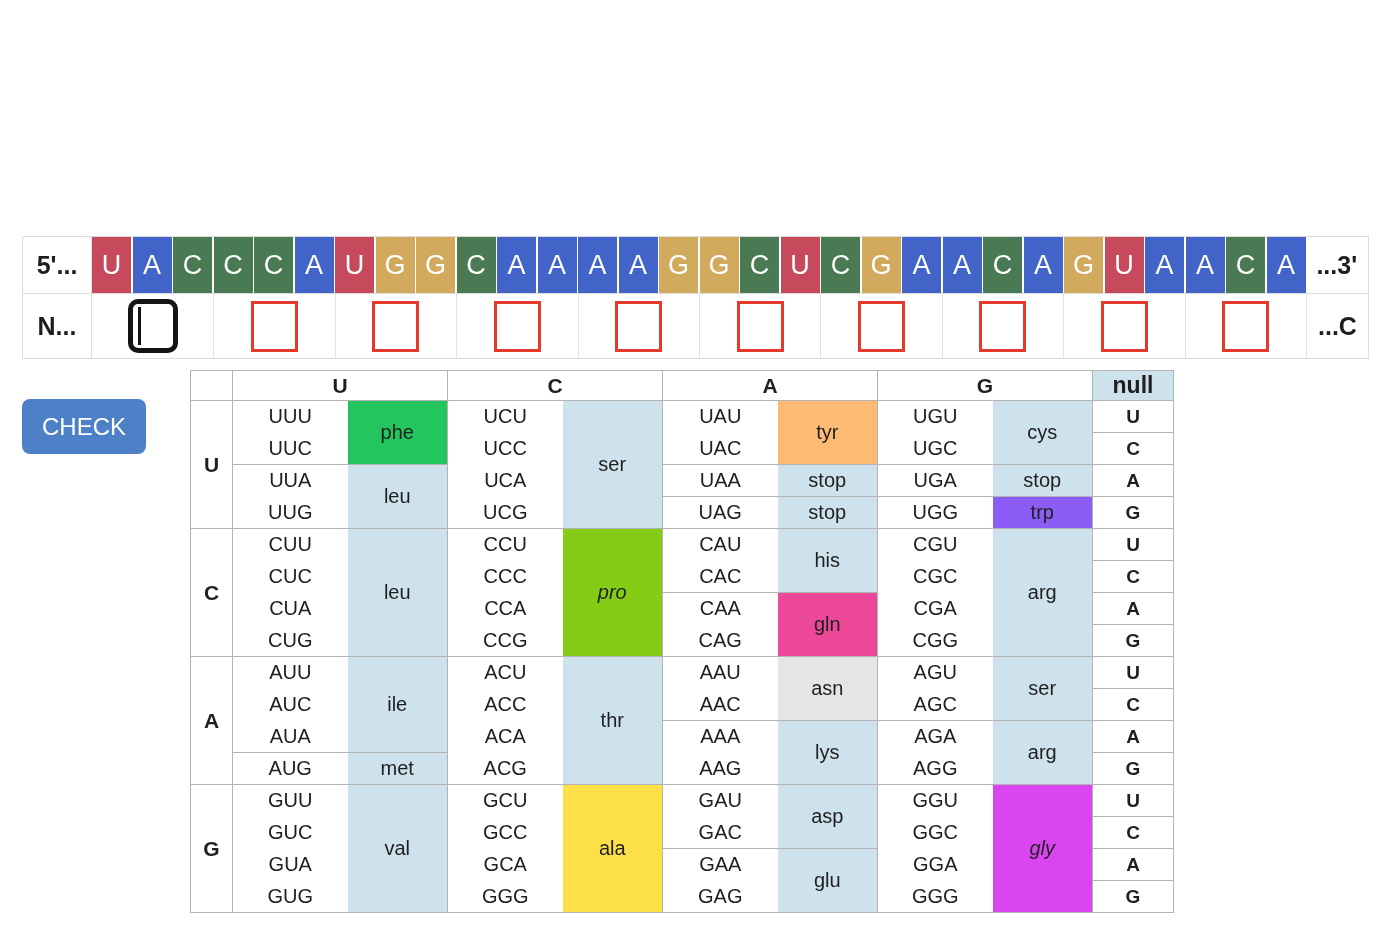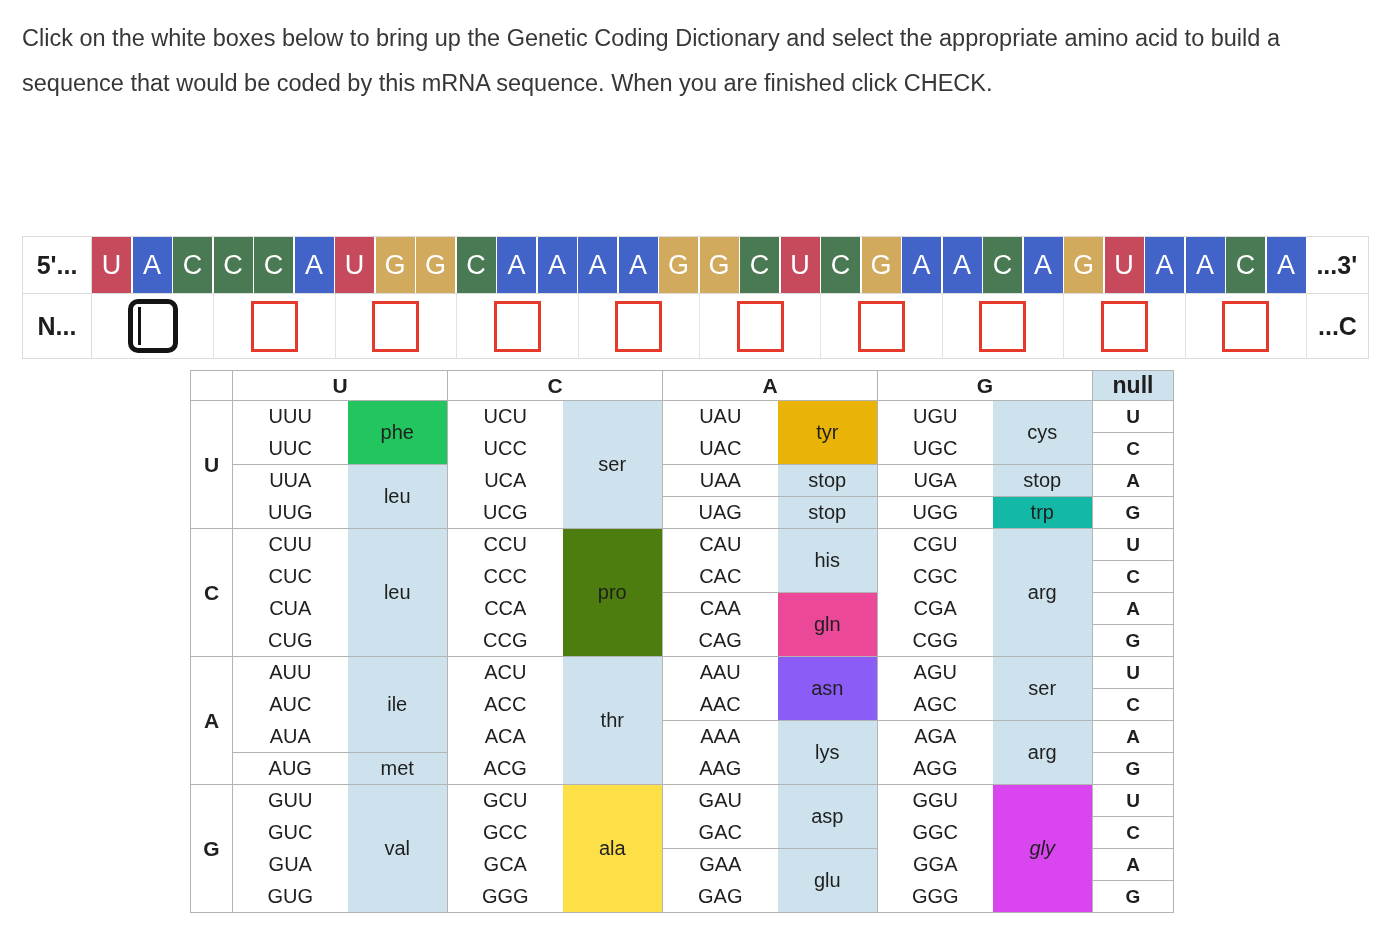--- a/index.html
+++ b/index.html
@@ -50,21 +50,20 @@
   .ct td.codon.sub { border-top:1px solid #b3b3b3; }
   .ct td.amino { border-top:1px solid #b3b3b3; }
   .ct td.base3 { font-weight:bold; font-size:19px; border-left:1px solid #b3b3b3; border-top:1px solid #b3b3b3; background:#fff; }
 </style>
 </head>
 <body>
 
 <div class="page">
 
   <div class="instructions">
-    <p>Click on the white boxes below to bring up the Genetic Coding Dictionary and select the appropriate amino acid to build a sequence that would be coded by this mRNA sequence. When you are finished click CHECK.</p>
   </div>
 
   <div class="strip">
     <div class="strip-row1">
       <div class="plabel">5'...</div>
       <div class="tiles">
           <div class="tile" style="background: rgb(198, 74, 92);">U</div>
           <div class="tile" style="background: rgb(66, 99, 200);">A</div>
           <div class="tile" style="background: rgb(74, 122, 84);">C</div>
           <div class="tile" style="background: rgb(74, 122, 84);">C</div>
@@ -128,20 +127,21 @@
             <div class="slot" style="border-color: rgb(229, 57, 44);"></div>
           </div>
           <div class="codon-cell">
             <div class="slot" style="border-color: rgb(229, 57, 44);"></div>
           </div>
         </div>
       <div class="clabel-right">...C</div>
     </div>
   </div>
 
+  <button class="check-btn" style="background: rgb(77, 128, 198);">CHECK</button>
 
   <div class="dict">
     <table class="ct">
       <colgroup id="ct-cols">
           <col style="width: 42px;">
           <col style="width: 115px;">
           <col style="width: 100px;">
           <col style="width: 115px;">
           <col style="width: 100px;">
           <col style="width: 115px;">
@@ -161,21 +161,21 @@
           </tr>
         </thead>
       <tbody id="ct-body">
           <tr>
             <td class="base1" rowspan="4">U</td>
             <td class="codon sub">UUU</td>
             <td class="amino" rowspan="2" style="background: #22c55e;">phe</td>
             <td class="codon sub">UCU</td>
             <td class="amino" rowspan="4" style="background: rgb(205, 226, 236);">ser</td>
             <td class="codon sub">UAU</td>
-            <td class="amino" rowspan="2" style="background: #eab308;">tyr</td>
+            <td class="amino" rowspan="2" style="background: #fdba74;">tyr</td>
             <td class="codon sub">UGU</td>
             <td class="amino" rowspan="2" style="background: rgb(205, 226, 236);">cys</td>
             <td class="base3">U</td>
           </tr>
           <tr>
             <td class="codon">UUC</td>
             <td class="codon">UCC</td>
             <td class="codon">UAC</td>
             <td class="codon">UGC</td>
             <td class="base3">C</td>
@@ -189,29 +189,29 @@
             <td class="codon sub">UGA</td>
             <td class="amino" rowspan="1" style="background: rgb(205, 226, 236);">stop</td>
             <td class="base3">A</td>
           </tr>
           <tr>
             <td class="codon">UUG</td>
             <td class="codon">UCG</td>
             <td class="codon sub">UAG</td>
             <td class="amino" rowspan="1" style="background: rgb(205, 226, 236);">stop</td>
             <td class="codon sub">UGG</td>
-            <td class="amino" rowspan="1" style="background: #14b8a6;">trp</td>
+            <td class="amino" rowspan="1" style="background: #8b5cf6;">trp</td>
             <td class="base3">G</td>
           </tr>
           <tr>
             <td class="base1" rowspan="4">C</td>
             <td class="codon sub">CUU</td>
             <td class="amino" rowspan="4" style="background: rgb(205, 226, 236);">leu</td>
             <td class="codon sub">CCU</td>
-            <td class="amino" rowspan="4" style="background: #4d7c0f;">pro</td>
+            <td class="amino" rowspan="4" style="background: #84cc16; font-style: italic;">pro</td>
             <td class="codon sub">CAU</td>
             <td class="amino" rowspan="2" style="background: rgb(205, 226, 236);">his</td>
             <td class="codon sub">CGU</td>
             <td class="amino" rowspan="4" style="background: rgb(205, 226, 236);">arg</td>
             <td class="base3">U</td>
           </tr>
           <tr>
             <td class="codon">CUC</td>
             <td class="codon">CCC</td>
             <td class="codon">CAC</td>
@@ -233,21 +233,21 @@
             <td class="codon">CGG</td>
             <td class="base3">G</td>
           </tr>
           <tr>
             <td class="base1" rowspan="4">A</td>
             <td class="codon sub">AUU</td>
             <td class="amino" rowspan="3" style="background: rgb(205, 226, 236);">ile</td>
             <td class="codon sub">ACU</td>
             <td class="amino" rowspan="4" style="background: rgb(205, 226, 236);">thr</td>
             <td class="codon sub">AAU</td>
-            <td class="amino" rowspan="2" style="background: #8b5cf6;">asn</td>
+            <td class="amino" rowspan="2" style="background: #e5e5e5;">asn</td>
             <td class="codon sub">AGU</td>
             <td class="amino" rowspan="2" style="background: rgb(205, 226, 236);">ser</td>
             <td class="base3">U</td>
           </tr>
           <tr>
             <td class="codon">AUC</td>
             <td class="codon">ACC</td>
             <td class="codon">AAC</td>
             <td class="codon">AGC</td>
             <td class="base3">C</td>

